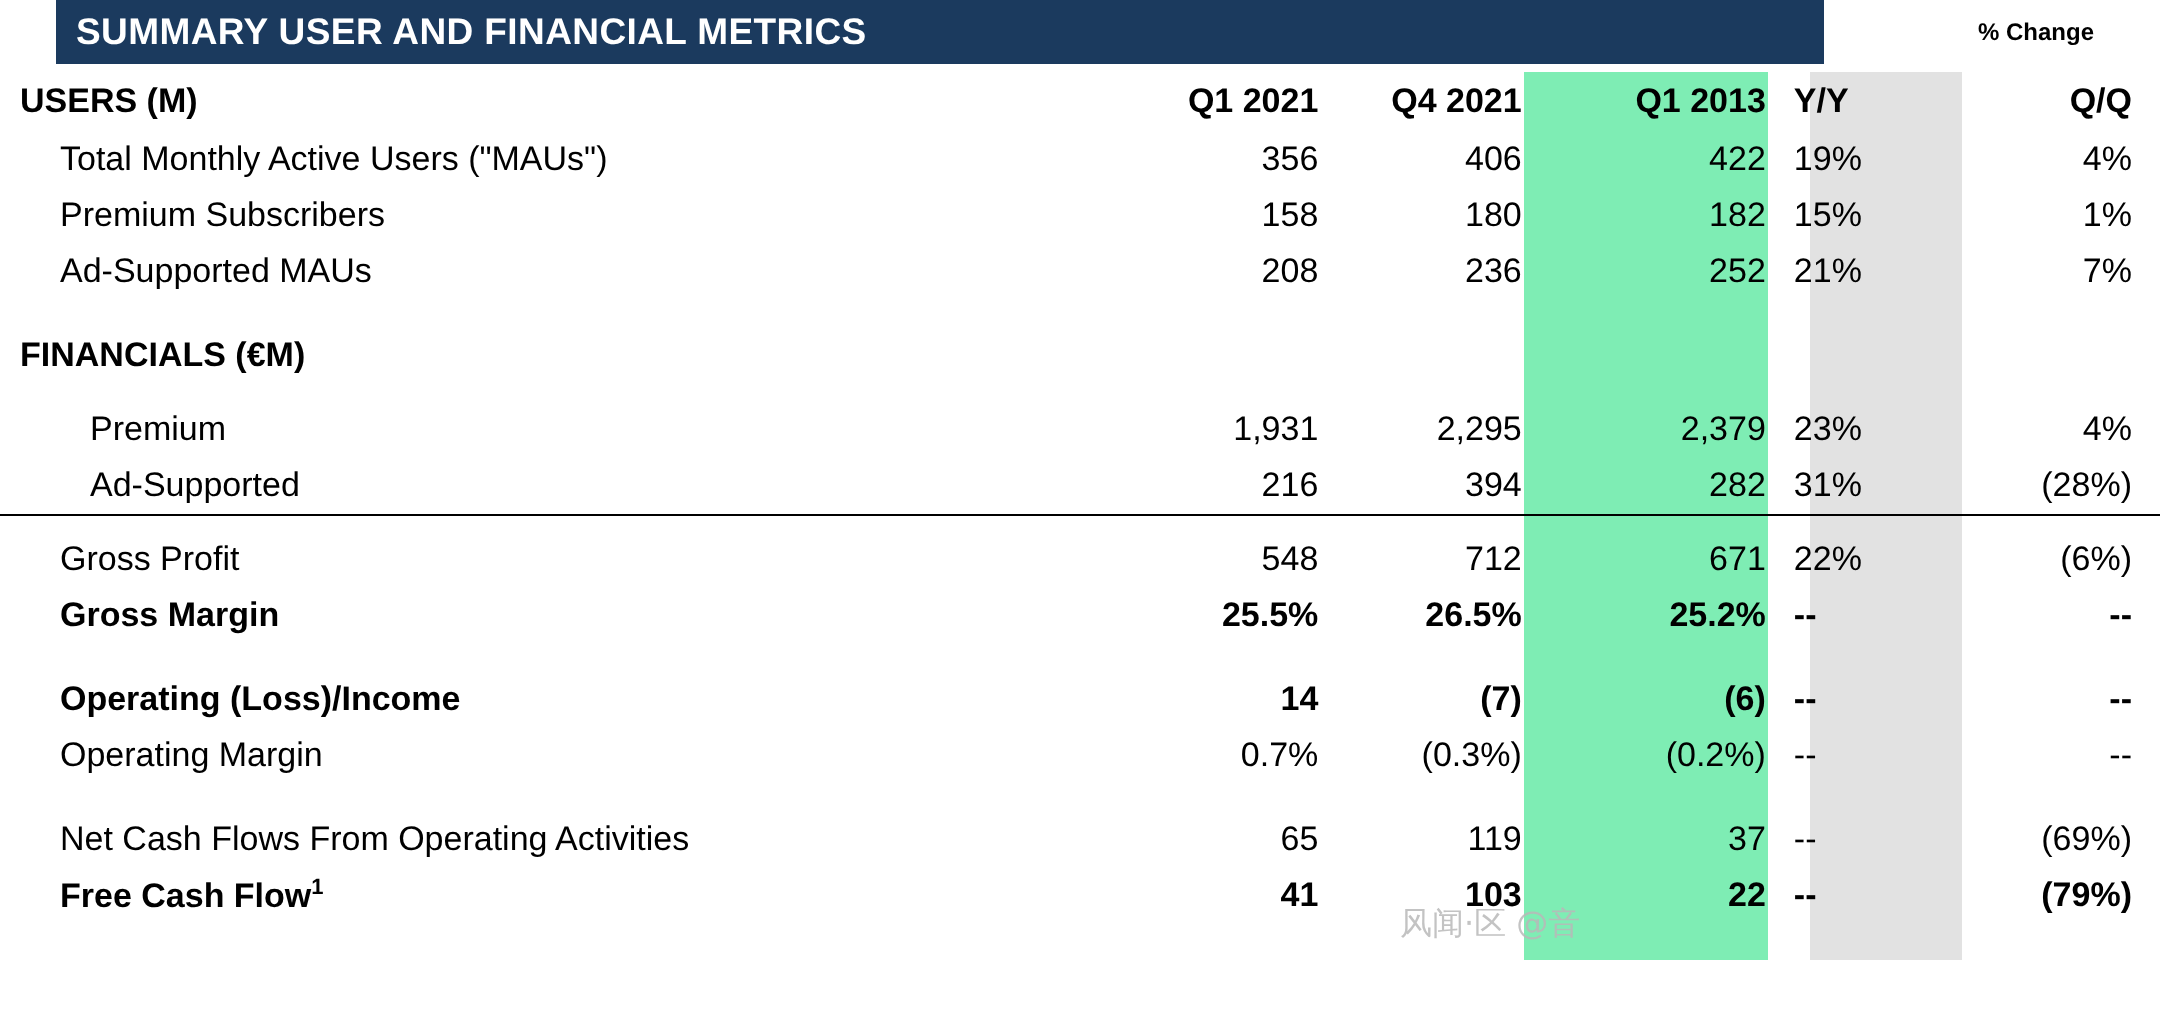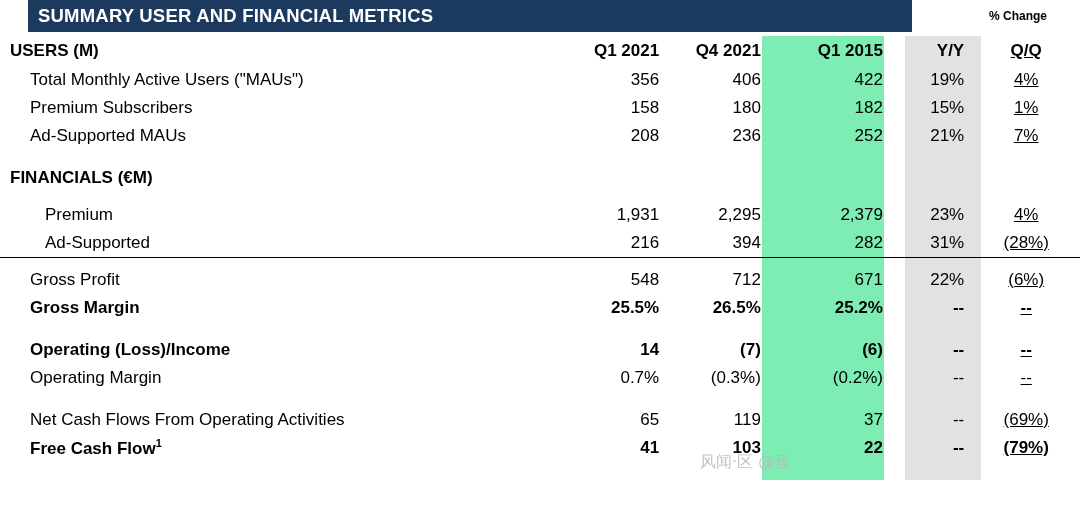--- a/index.html
+++ b/index.html
@@ -112,29 +112,27 @@
     text-align: right;
     padding-right: 12px !important;
     box-sizing: border-box;
   }
   .num-green {
     text-align: right;
     padding-right: 14px !important;
     box-sizing: border-box;
   }
   .num-grey {
+    padding-right: 10px !important;
+    box-sizing: border-box;
+  }
+  .num-qq {
     text-align: right;
-    padding-right: 10px !important;
-    box-sizing: border-box;
-  }
-  .num-qq {
-    text-align: center;
     padding-right: 14px !important;
     box-sizing: border-box;
-    text-decoration: underline;
   }
 
   tr.r { height: 28px; }
   tr.r-head { height: 30px; }
   tr.r-spacer { height: 14px; }
   tr.r-spacer-sm { height: 9px; }
 
   .bold { font-weight: bold; }
   .ind1 { padding-left: 30px !important; }
   .ind2 { padding-left: 45px !important; }
@@ -181,21 +179,21 @@
       <col class="c-yy">
       <col class="c-gap">
       <col class="c-qq">
     </colgroup>
     <tbody>
 
       <tr class="r-head">
         <td class="lbl sec-title">USERS (M)</td>
         <td class="num col-head">Q1 2021</td>
         <td class="num col-head">Q4 2021</td>
-        <td class="num-green col-head">Q1 2015</td>
+        <td class="num-green col-head">Q1 2013</td>
         <td class="num-grey col-head">Y/Y</td>
         <td></td>
         <td class="num-qq col-head">Q/Q</td>
       </tr>
 
       <tr class="r">
         <td class="lbl ind1">Total Monthly Active Users ("MAUs")</td>
         <td class="num">356</td>
         <td class="num">406</td>
         <td class="num-green">422</td>

